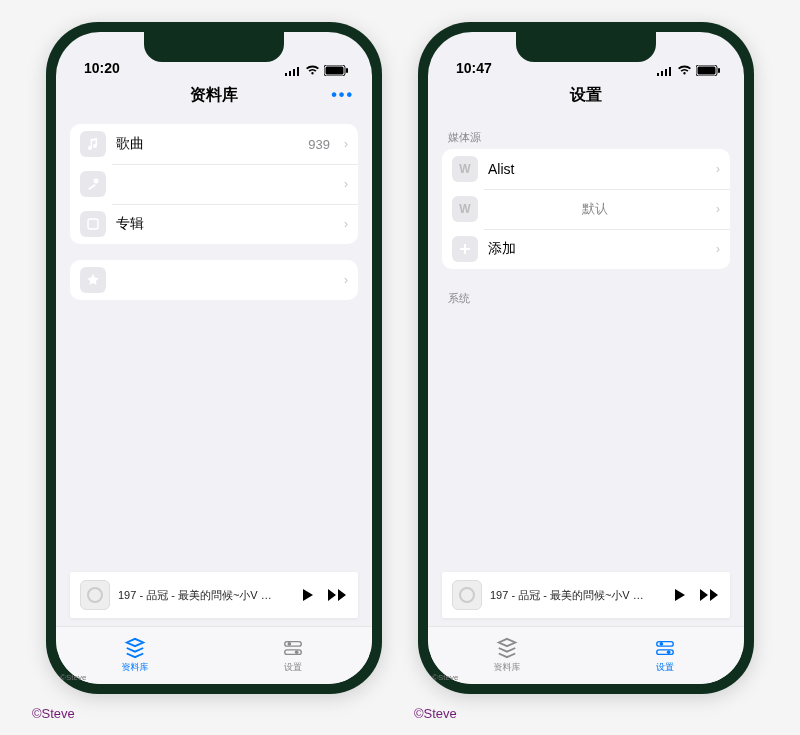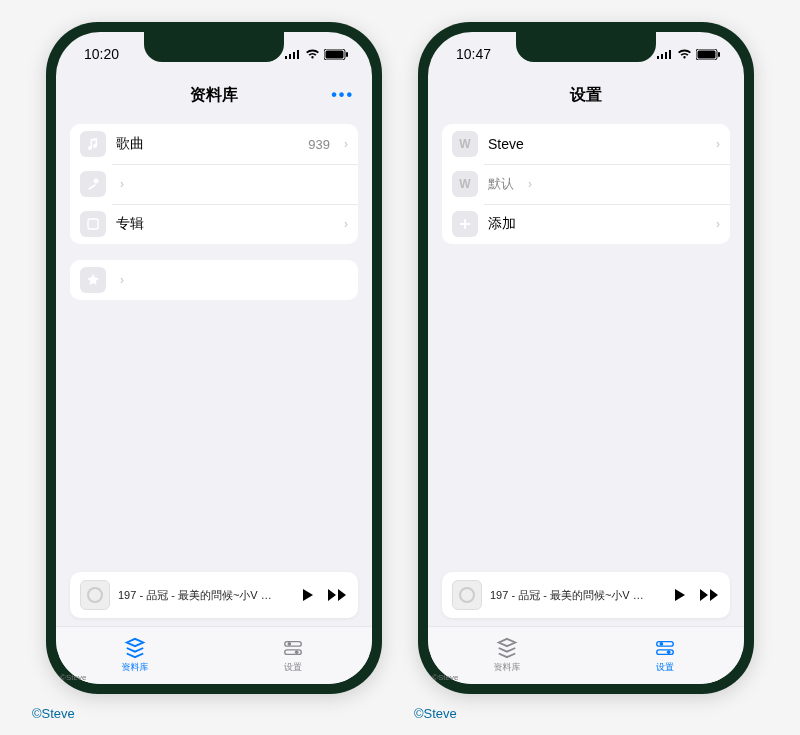--- a/index.html
+++ b/index.html
@@ -48,24 +48,24 @@
     width: 140px; height: 30px;
     background: #0f2e1e;
     border-bottom-left-radius: 18px;
     border-bottom-right-radius: 18px;
     z-index: 5;
   }
   .status-bar {
     height: 44px;
     display: flex;
     justify-content: space-between;
-    align-items: center;
+    align-items: flex-end;
     padding: 0 24px 0 28px;
     font-size: 14px;
-    font-weight: 400;
+    font-weight: 700;
   }
   .status-right { display:flex; gap:4px; align-items:center; }
   .signal svg, .wifi svg, .battery svg { display:block; }
 
   .nav-bar {
     height: 38px;
     display: flex;
     align-items: center;
     justify-content: center;
     position: relative;
@@ -97,20 +97,21 @@
     overflow: hidden;
     margin-bottom: 16px;
   }
   .list-row {
     display: flex;
     align-items: center;
     height: 40px;
     padding: 0 10px;
     gap: 10px;
     position: relative;
+    justify-content: space-between;
   }
   .list-row + .list-row::before {
     content: "";
     position: absolute;
     left: 42px; right: 0; top: 0;
     height: 1px;
     background: #e9e9ec;
   }
   .row-icon {
     width: 26px; height: 26px;
@@ -121,21 +122,21 @@
     justify-content: center;
     color: #fff;
     flex-shrink: 0;
   }
   .row-label { flex: 1; font-size: 14px; color: #000; }
   .row-detail { font-size: 13px; color: #8a8a8e; }
   .chevron { color: #c6c6c9; font-size: 12px; margin-left: 4px; }
 
   .now-playing {
     background: #fff;
-    border-radius: 10px;
+    border-radius: 2px;
     margin: 0 14px 8px;
     height: 46px;
     display: flex;
     align-items: center;
     padding: 12px 10px;
     gap: 8px;
     box-shadow: 0 1px 4px rgba(0,0,0,0.06);
   }
   .np-art {
     width: 30px; height: 30px;
@@ -177,21 +178,21 @@
     color: #8a8a8e;
   }
   .tab.active { color: #007aff; }
   .tab svg { width: 22px; height: 22px; }
 
   .credit {
     position: absolute;
     left: 32px;
     bottom: 14px;
     font-size: 13px;
-    color: #0369a1;
+    color: #701a75;
   }
   .credit.right{ left:auto; left:414px; }
 </style>
 </head>
 <body>
 
 <div class="phones">
 
   <div class="phone">
     <div class="screen">
@@ -335,42 +336,44 @@
               </svg>
             </span>
         </span>
       </div>
 
       <div class="nav-bar">
         <span class="nav-title">设置</span>
       </div>
 
       <div class="content">
+        <div class="section-header">媒体源</div>
         <div class="list-group">
           <div class="list-row">
             <span class="row-icon" style="color:#bbb;font-weight:700;font-size:12px;">W</span>
-            <span class="row-label">Steve</span>
+            <span class="row-label">Alist</span>
             <span class="chevron">›</span>
           </div>
           <div class="list-row">
             <span class="row-icon" style="color:#bbb;font-weight:700;font-size:12px;">W</span>
             <span class="row-detail">默认</span>
             <span class="chevron">›</span>
           </div>
           <div class="list-row">
             <span class="row-icon">
                 <svg width="14" height="14" viewBox="0 0 14 14">
                   <path d="M7 2v10M2 7h10" stroke="#fff" stroke-width="2"></path>
                 </svg>
               </span>
             <span class="row-label">添加</span>
             <span class="chevron">›</span>
           </div>
         </div>
 
+        <div class="section-header">系统</div>
       </div>
 
       <div class="now-playing">
         <div class="np-art"></div>
         <div class="np-title">197 - 品冠 - 最美的問候~小V …</div>
         <div class="np-btn">
             <svg width="14" height="14" viewBox="0 0 14 14">
               <path d="M3 1l10 6-10 6z" fill="#000"></path>
             </svg>
           </div>

